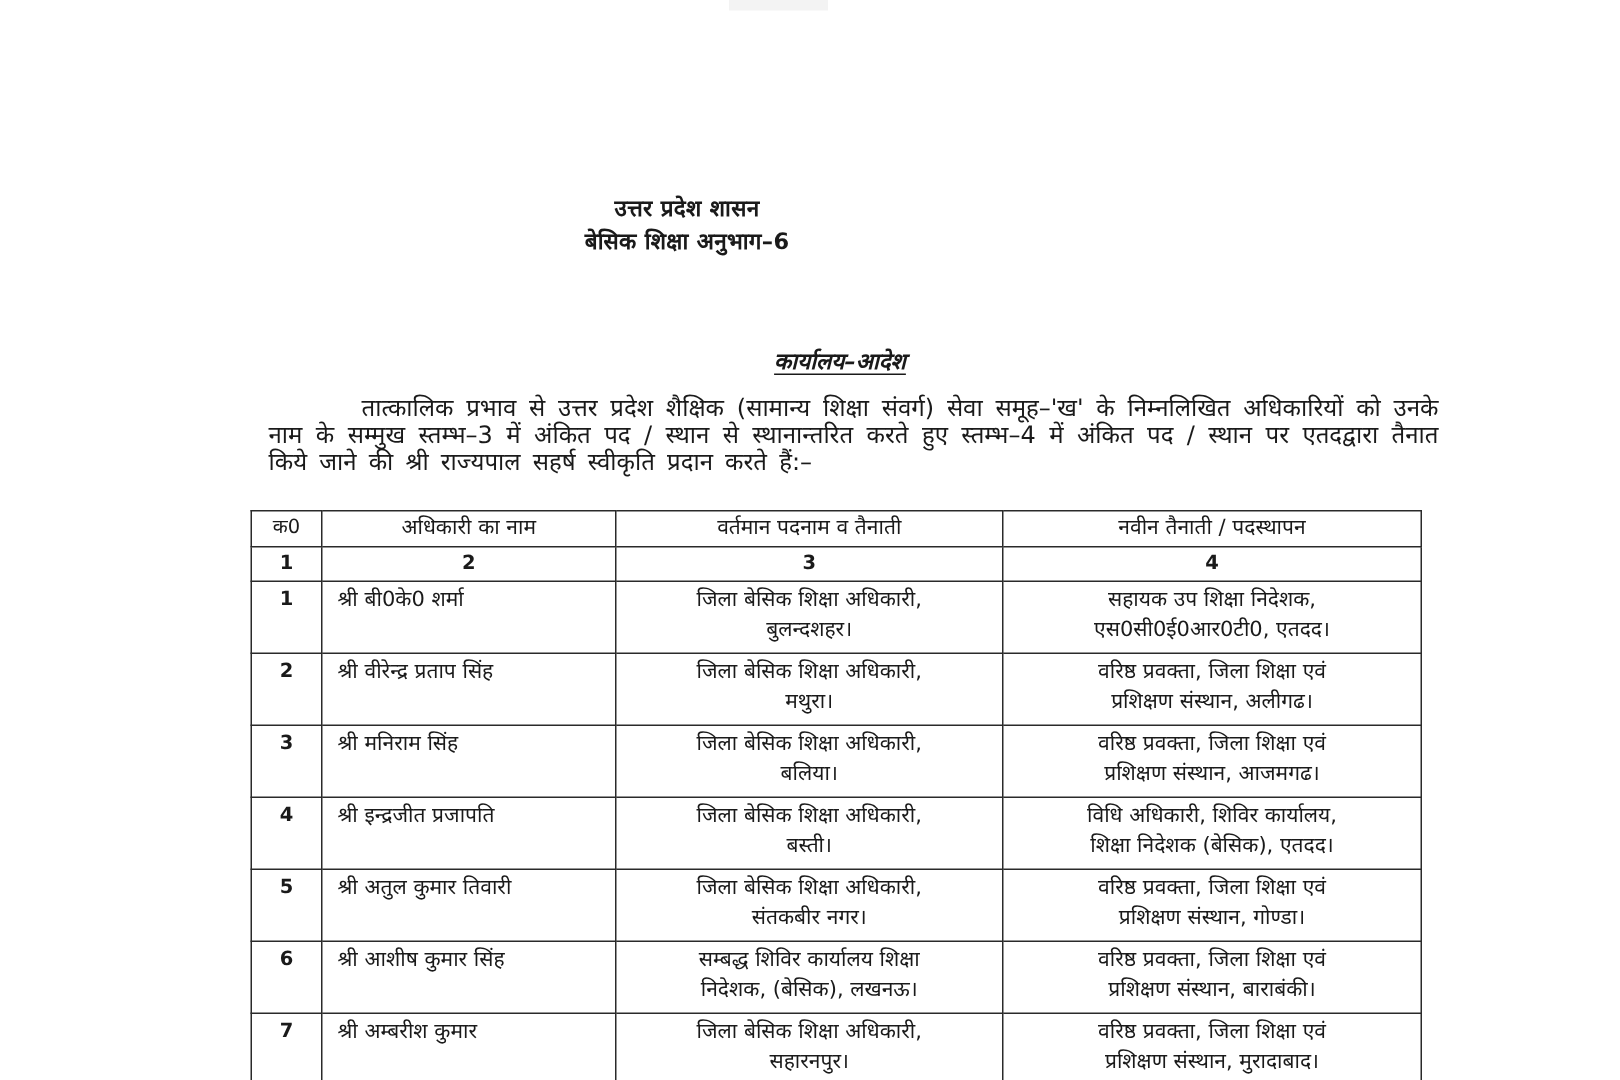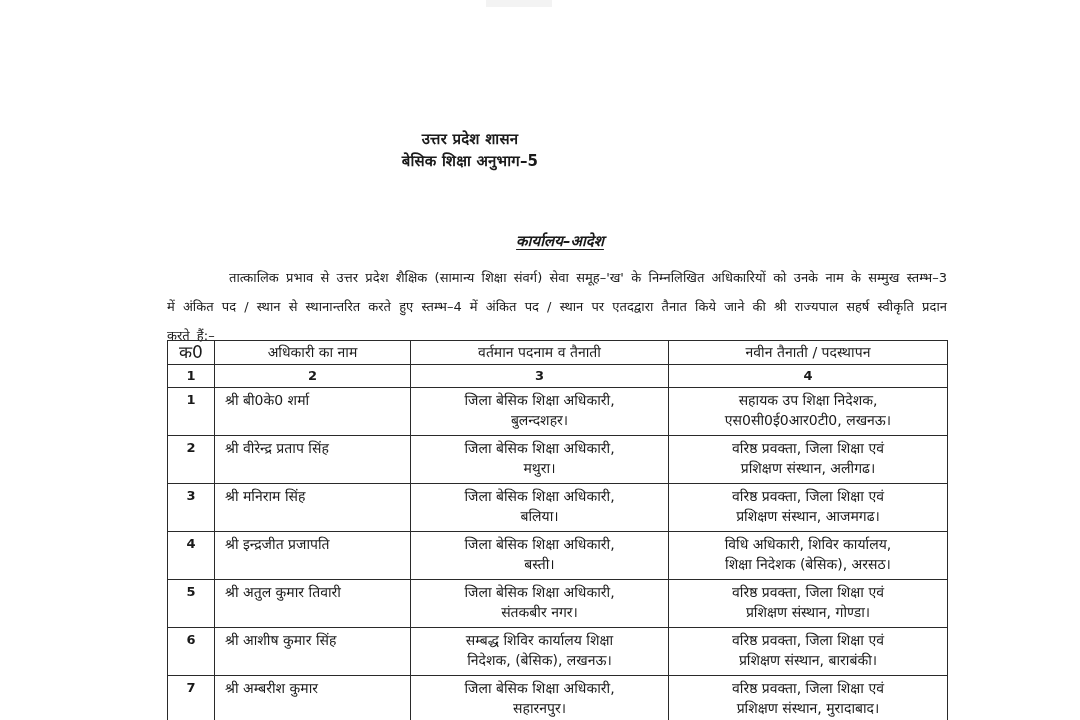--- a/index.html
+++ b/index.html
@@ -25,21 +25,20 @@
       position: absolute;
       left: 486px; top: 0px;
       width: 66px; height: 7px;
       background: #f3f3f3;
     }
     .header-block {
       position: absolute;
       left: 0; top: 128px;
       width: 876px;
       text-align: center;
-      padding-left: 12px;
     }
     .header-line {
       font-size: 15px;
       line-height: 22px;
       font-weight: bold;
       margin-left: 40px;
       letter-spacing: 0.2px;
     }
     .order-title {
       position: absolute;
@@ -50,24 +49,24 @@
     }
     .order-title span {
       font-size: 15px;
       font-weight: bold;
       text-decoration: underline;
       text-underline-offset: 3px;
       font-style: italic;
     }
     .intro {
       position: absolute;
-      left: 167px; top: 263px;
+      left: 179px; top: 263px;
       width: 780px;
-      font-size: 13px;
-      line-height: 29px;
+      font-size: 16px;
+      line-height: 18px;
       text-align: justify;
       text-align-last: left;
       word-spacing: 3px;
     }
     .intro .indent { display: inline-block; width: 62px; }
     table.orders {
       position: absolute;
       left: 167px; top: 340px;
       width: 780px;
       border-collapse: collapse;
@@ -97,31 +96,31 @@
       line-height: 20px;
       padding-top: 2px;
     }
     td.sno {
       text-align: center;
       font-weight: bold;
       font-size: 13px;
     }
     td.name { padding-left: 10px !important; }
     td.current, td.newpost { text-align: center; }
-    th.sno-h { font-weight: bold; font-size: 17px; }
+    th.sno-h { font-weight: bold; font-size: 13px; }
   </style>
 </head>
 <body>
 
 <div class="page">
   <div class="top-faint"></div>
 
   <div class="header-block">
     <div class="header-line">उत्तर प्रदेश शासन</div>
-    <div class="header-line">बेसिक शिक्षा अनुभाग–5</div>
+    <div class="header-line">बेसिक शिक्षा अनुभाग–6</div>
   </div>
 
   <div class="order-title">
     <span>कार्यालय–आदेश</span>
   </div>
 
   <div class="intro">
     <span class="indent"></span><span>तात्कालिक प्रभाव से उत्तर प्रदेश शैक्षिक (सामान्य शिक्षा संवर्ग) सेवा समूह–'ख' के निम्नलिखित अधिकारियों को उनके नाम के सम्मुख स्तम्भ–3 में अंकित पद / स्थान से स्थानान्तरित करते हुए स्तम्भ–4 में अंकित पद / स्थान पर एतदद्वारा तैनात किये जाने की श्री राज्यपाल सहर्ष स्वीकृति प्रदान करते हैं:–</span>
   </div>
 
@@ -150,21 +149,21 @@
 
       <tr class="datarow">
         <td class="sno">1</td>
         <td class="name">श्री बी0के0 शर्मा</td>
         <td class="current">
             <div>जिला बेसिक शिक्षा अधिकारी,</div>
             <div>बुलन्दशहर।</div>
           </td>
         <td class="newpost">
             <div>सहायक उप शिक्षा निदेशक,</div>
-            <div>एस0सी0ई0आर0टी0, लखनऊ।</div>
+            <div>एस0सी0ई0आर0टी0, एतदद।</div>
           </td>
       </tr>
 
       <tr class="datarow">
         <td class="sno">2</td>
         <td class="name">श्री वीरेन्द्र प्रताप सिंह</td>
         <td class="current">
             <div>जिला बेसिक शिक्षा अधिकारी,</div>
             <div>मथुरा।</div>
           </td>
@@ -189,21 +188,21 @@
 
       <tr class="datarow">
         <td class="sno">4</td>
         <td class="name">श्री इन्द्रजीत प्रजापति</td>
         <td class="current">
             <div>जिला बेसिक शिक्षा अधिकारी,</div>
             <div>बस्ती।</div>
           </td>
         <td class="newpost">
             <div>विधि अधिकारी, शिविर कार्यालय,</div>
-            <div>शिक्षा निदेशक (बेसिक), अरसठ।</div>
+            <div>शिक्षा निदेशक (बेसिक), एतदद।</div>
           </td>
       </tr>
 
       <tr class="datarow">
         <td class="sno">5</td>
         <td class="name">श्री अतुल कुमार तिवारी</td>
         <td class="current">
             <div>जिला बेसिक शिक्षा अधिकारी,</div>
             <div>संतकबीर नगर।</div>
           </td>

